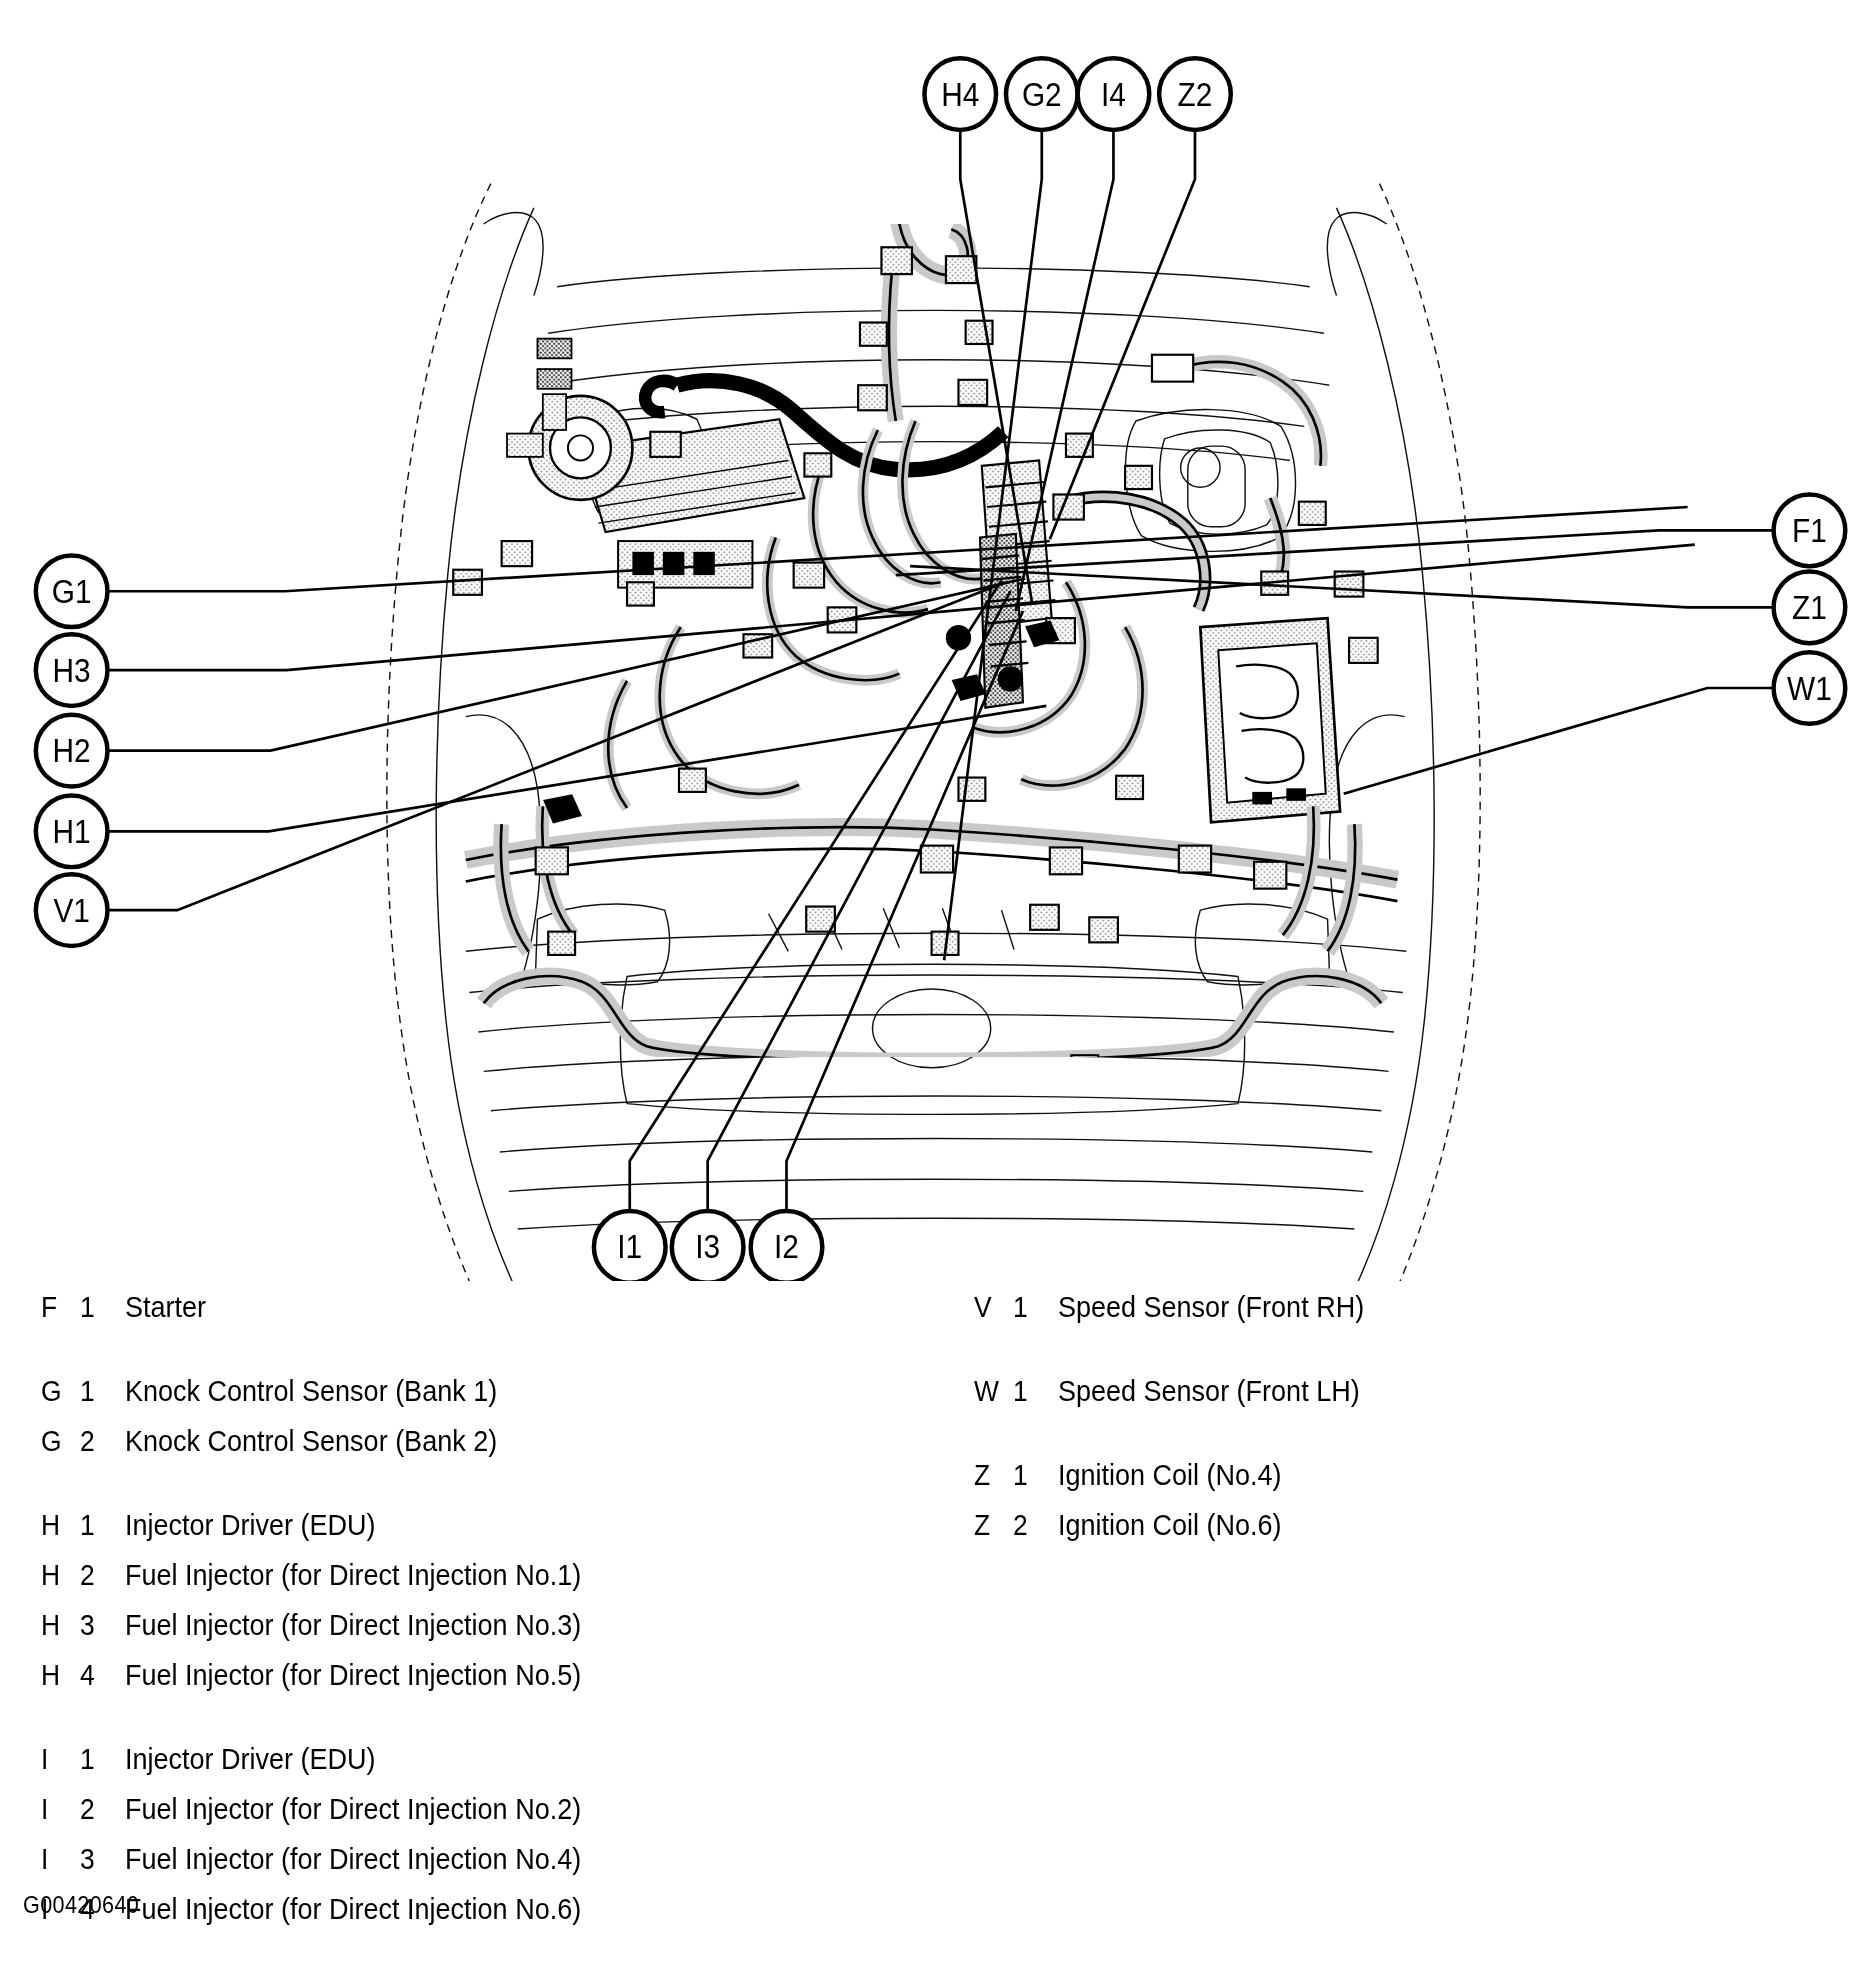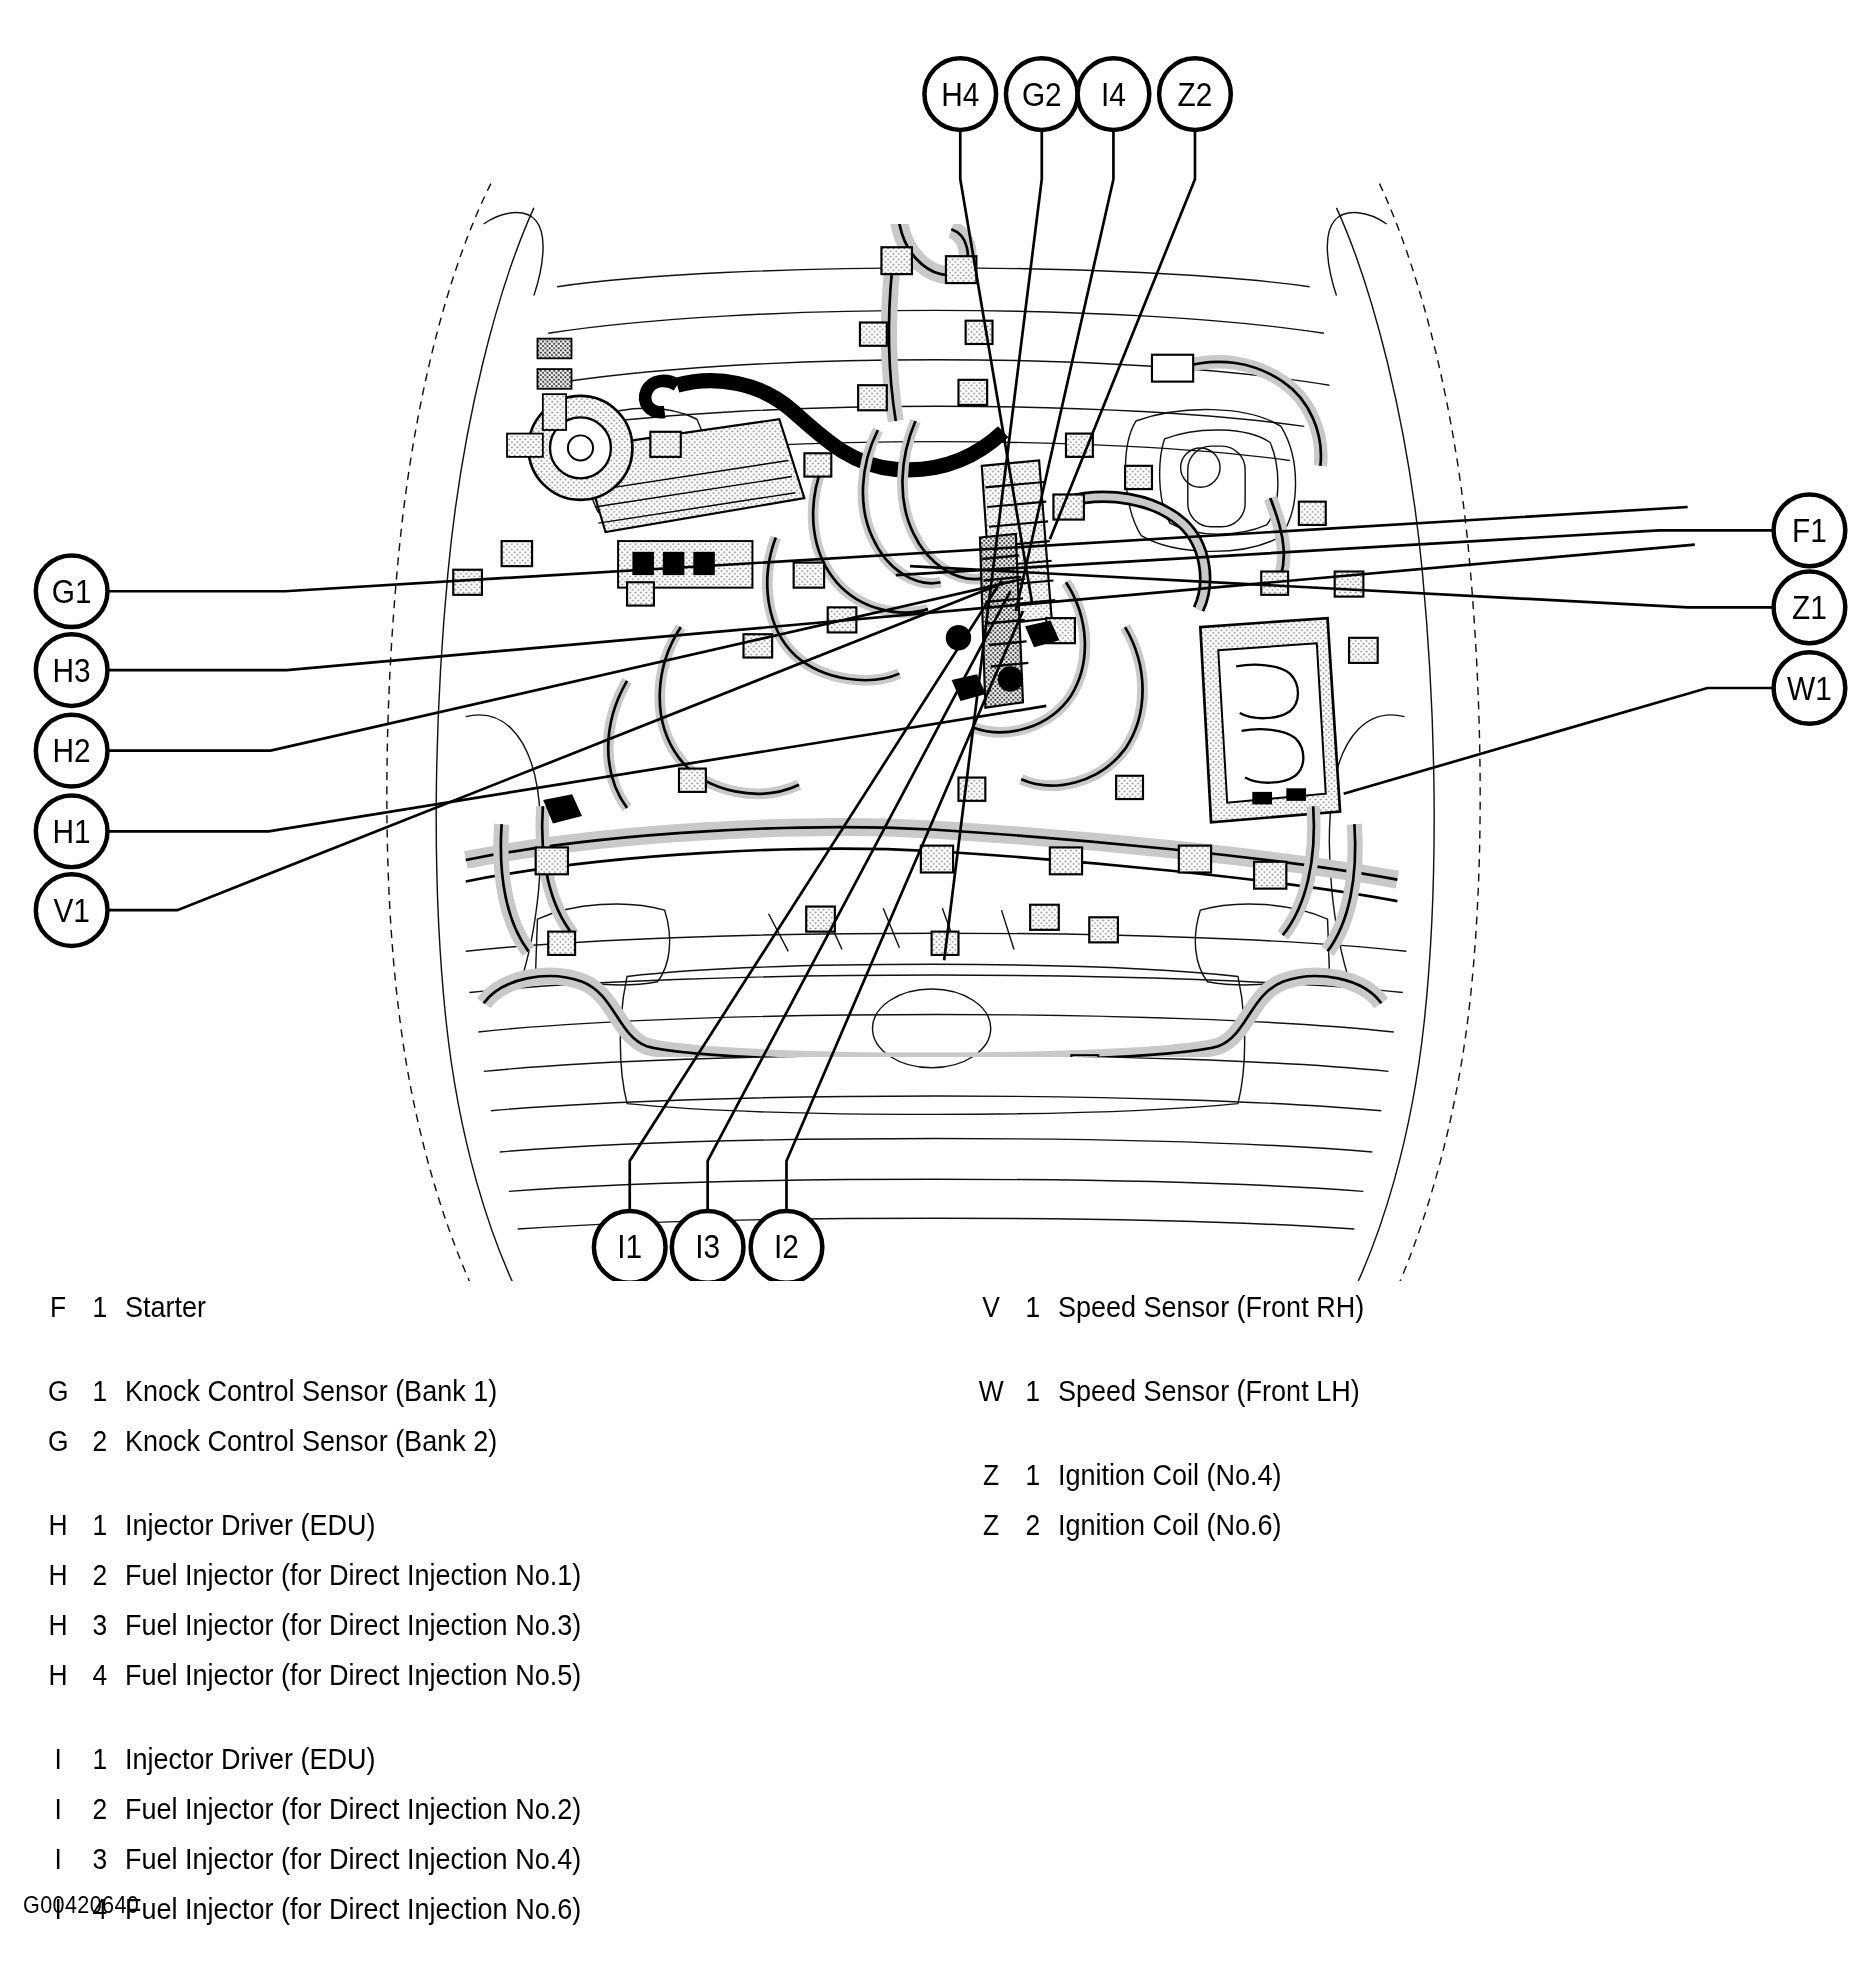--- a/index.html
+++ b/index.html
@@ -14,21 +14,20 @@
     position: relative;
     font-family: "Liberation Sans", "DejaVu Sans", sans-serif;
     color: #000000;
     overflow: hidden;
   }
   #page {
     position: absolute;
     inset: 0;
     width: 1865px;
     height: 1986px;
-    text-align: center;
   }
   #diagram-svg {
     position: absolute;
     left: 0;
     top: 0;
     width: 1865px;
     height: 1281px;
     display: block;
   }
   .legend {

